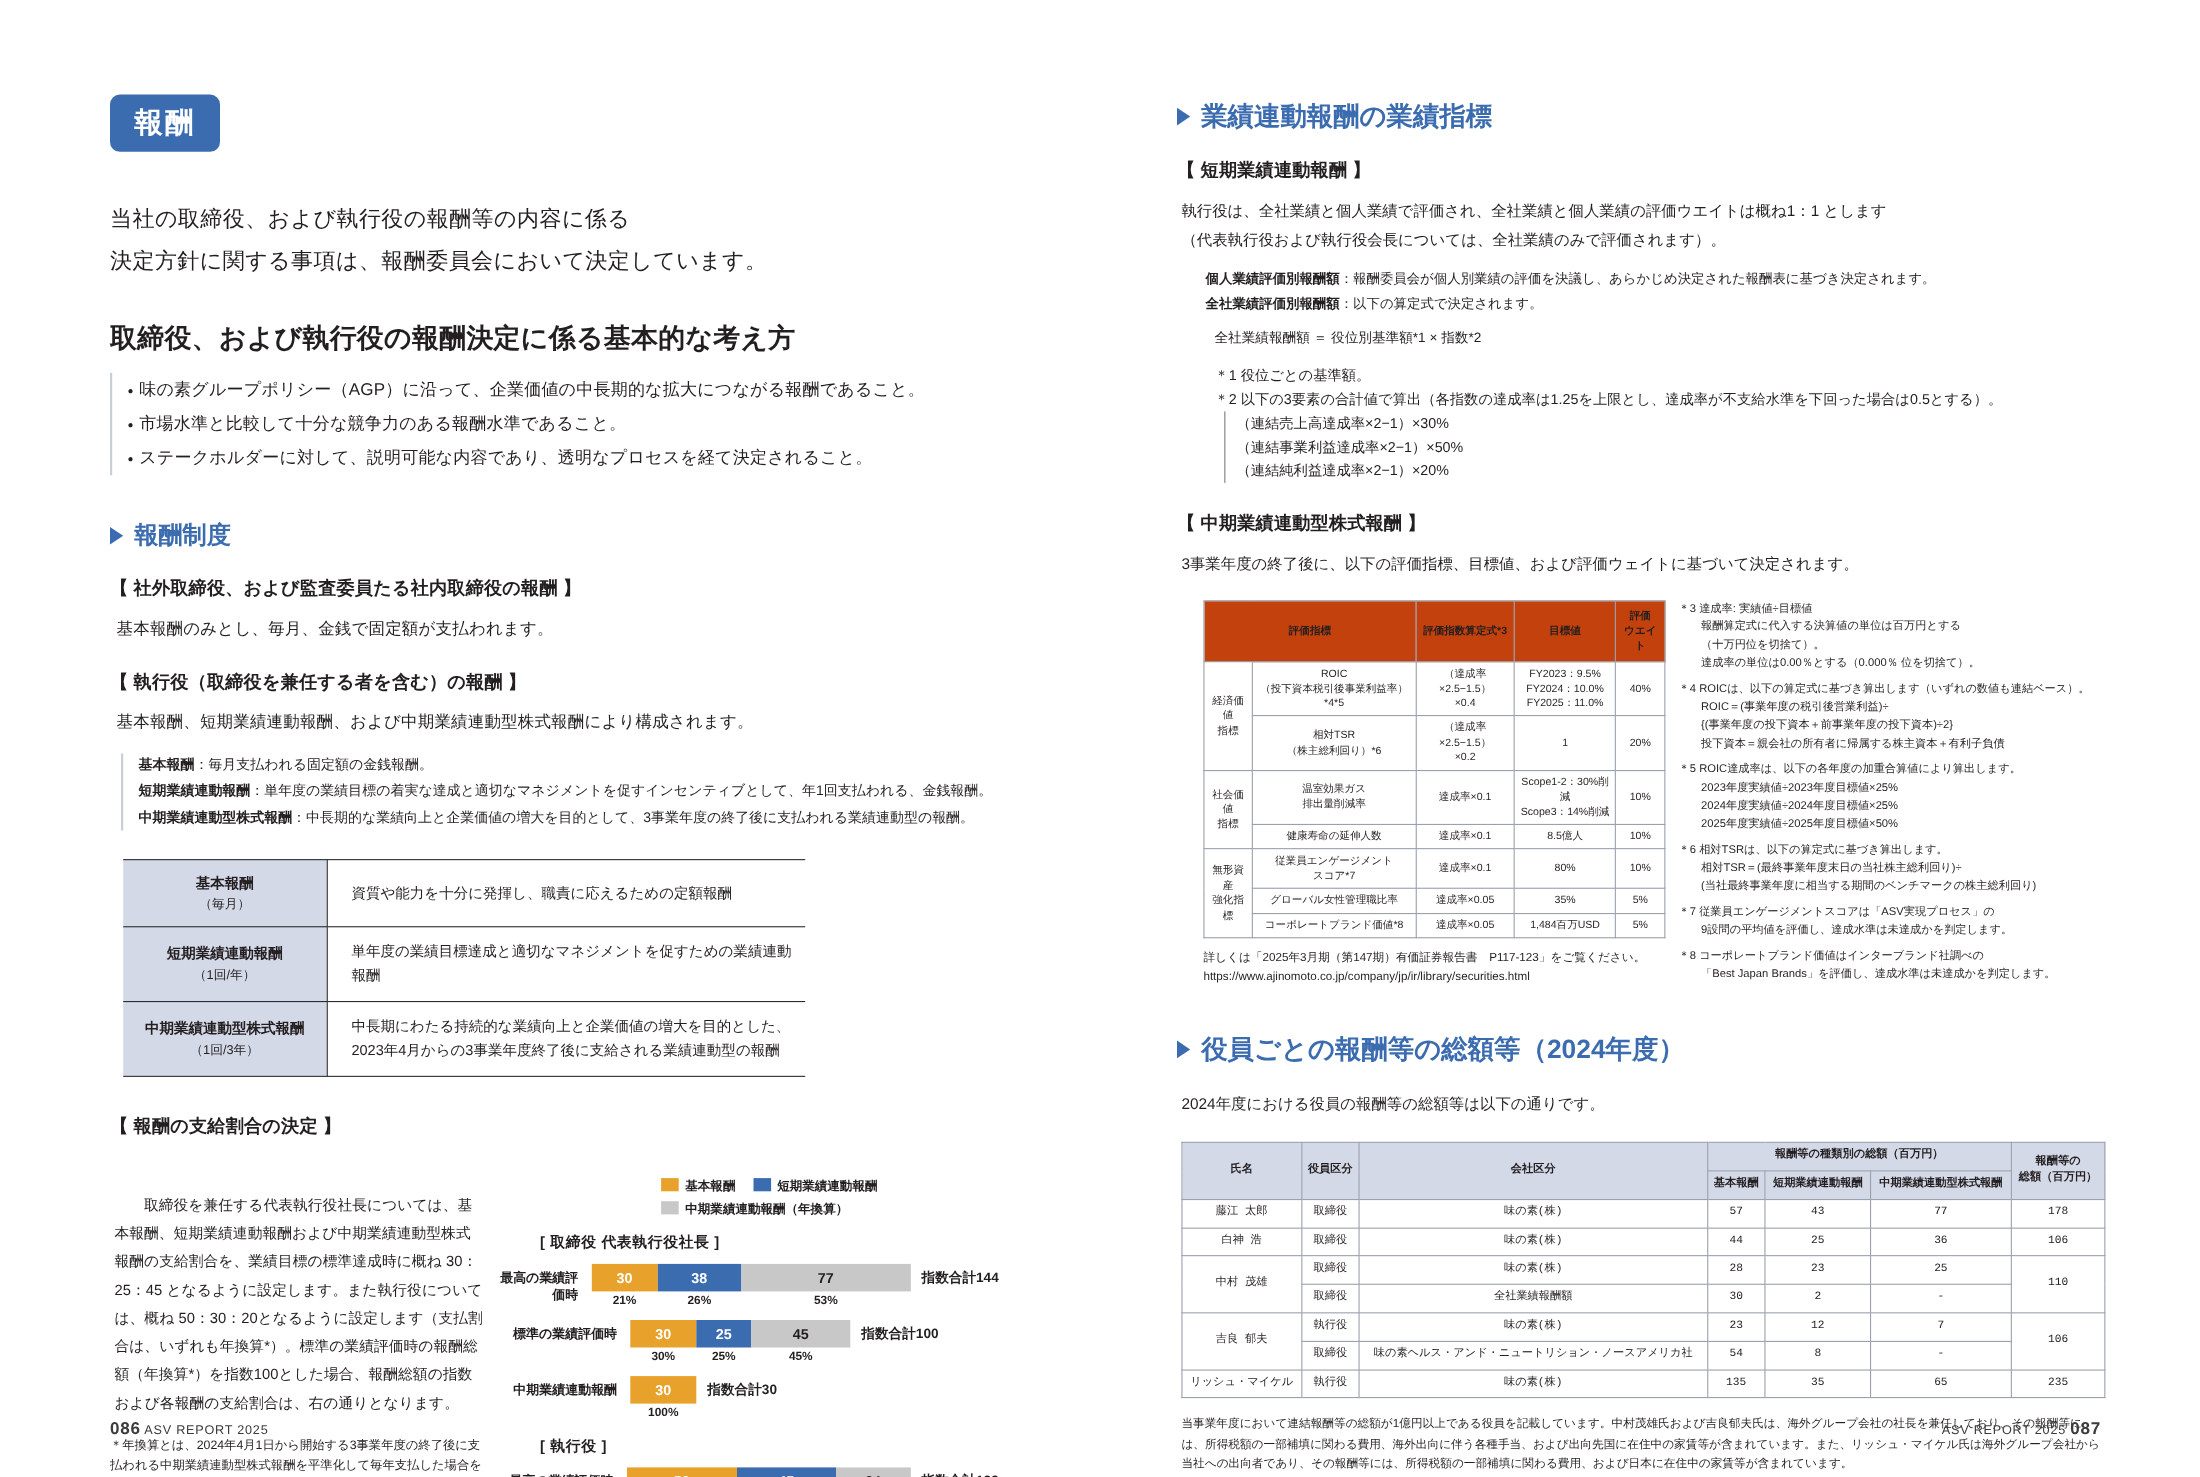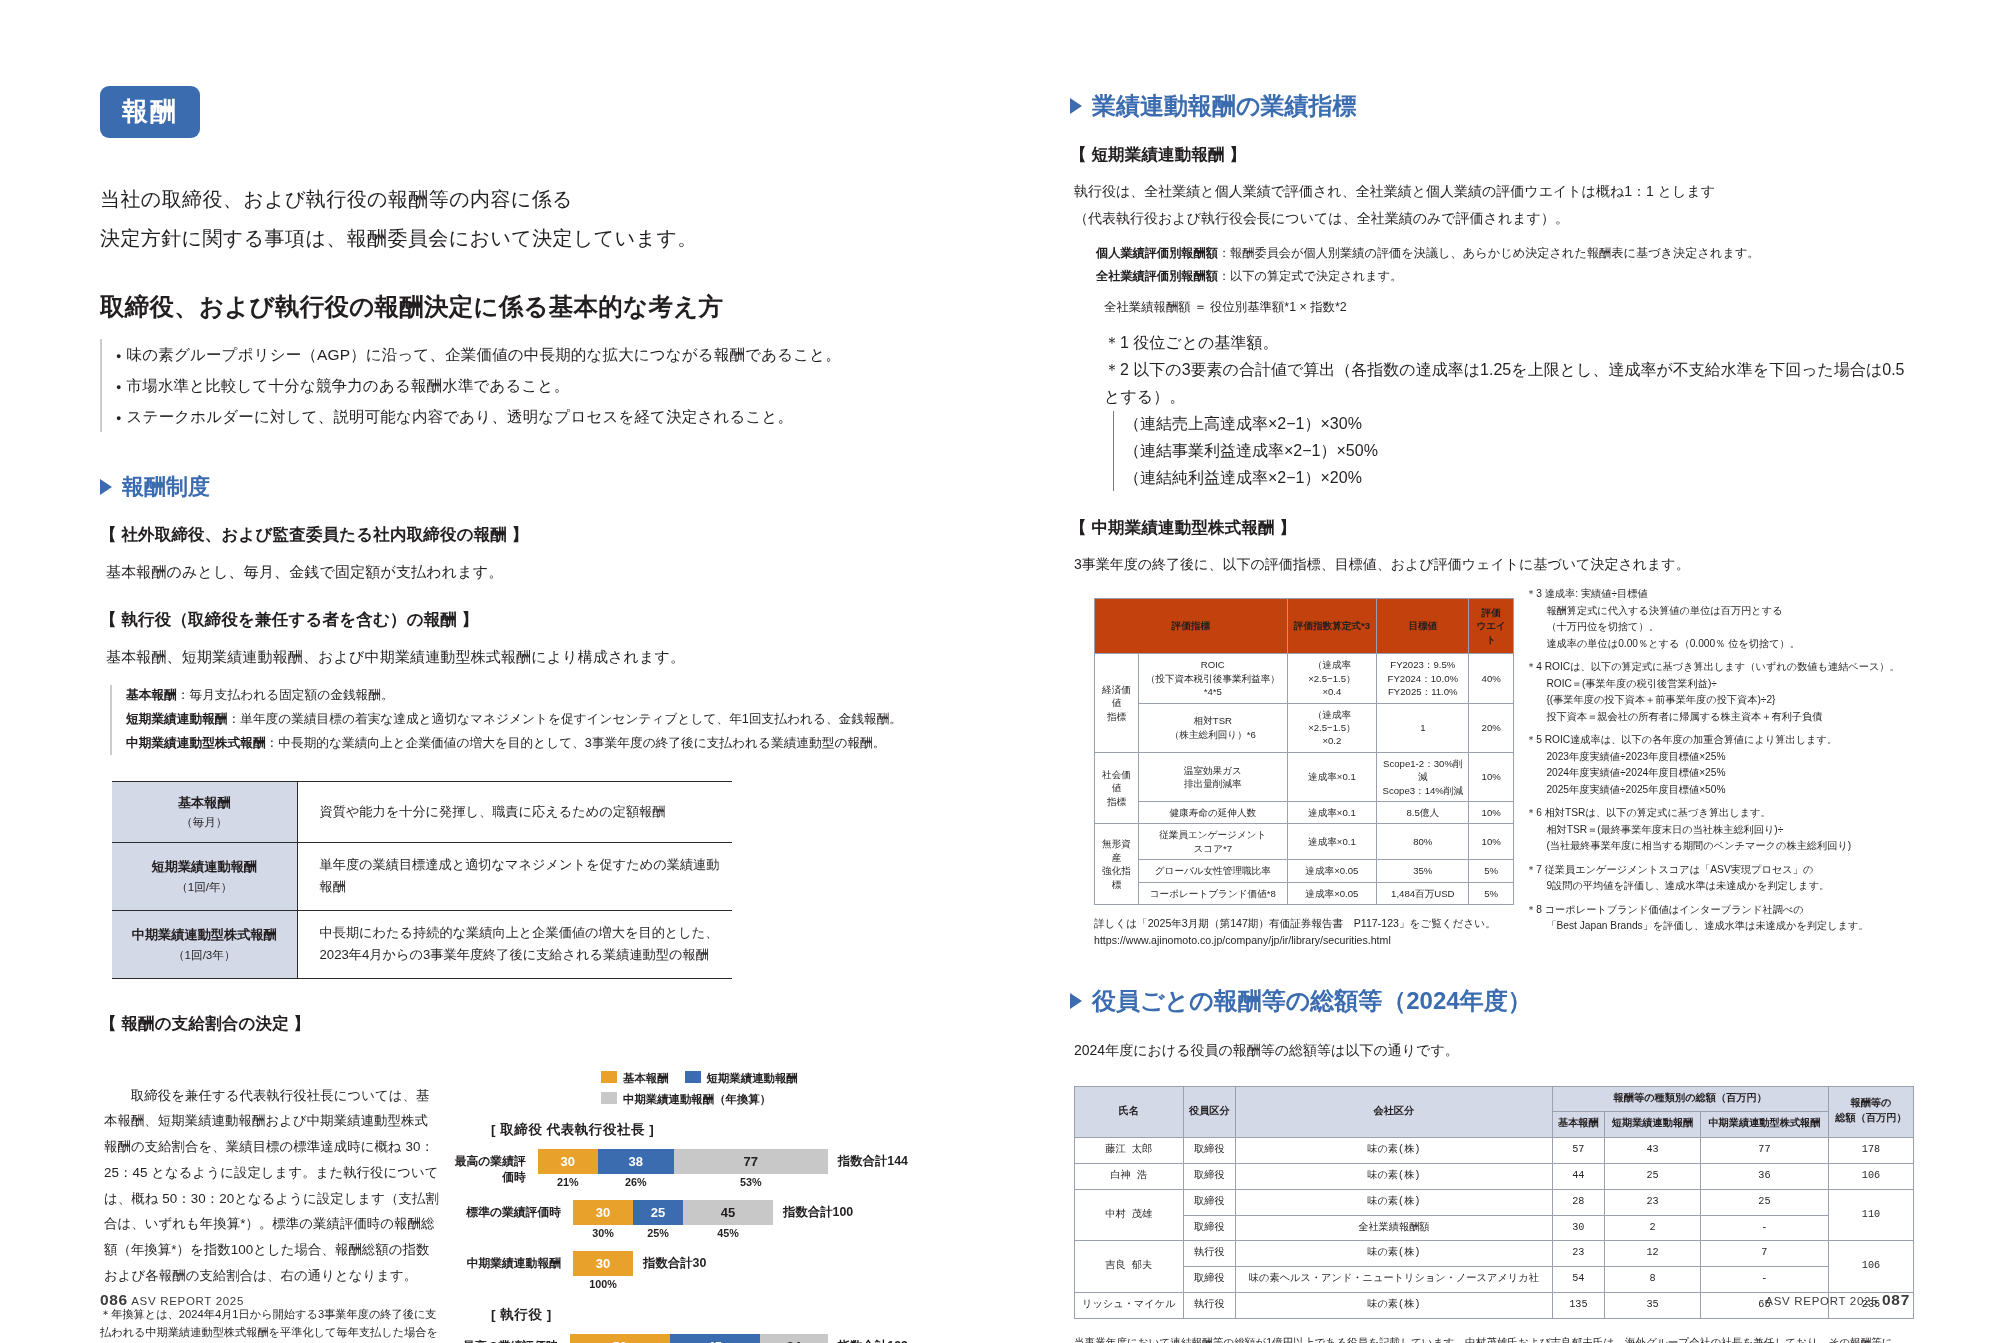--- a/index.html
+++ b/index.html
@@ -85,21 +85,21 @@
   .bar-total { font-size:12.4px; font-weight:700; margin-left:10px; white-space:nowrap;}
   .pct-line { display:flex; margin-top:2px; margin-bottom:8px;}
   .pct { font-size:10.8px; font-weight:700; text-align:center;}
 
   
   .rp-lead { font-size:14px; line-height:1.9; margin: 4px 0 0 4px;}
   .sub-ind { margin-left: 26px; }
   .sub-ind .row { font-size:12.2px; line-height:1.72; margin-bottom:2px;}
   .sub-ind b { font-weight:700; }
   .formula-box { margin: 12px 0 0 34px; font-size:12.4px; }
-  .footnotes { margin: 14px 0 0 34px; font-size:16px; line-height:1.68;}
+  .footnotes { margin: 14px 0 0 34px; font-size:13px; line-height:1.68;}
   .footnotes .pipe { border-left:1.5px solid #7b7b7b; padding-left:10px; margin-left:9px;}
 
   
   .eval-table { font-size:9.6px; width: 420px; margin: 20px 0 0 24px; }
   .eval-table th, .eval-table td { border:.8px solid #9aa0ad; padding:4px 3px; text-align:center; line-height:1.4;}
   .eval-table thead th { background:#c2410c; font-weight:700; padding:7px 3px;}
   .eval-table td.cat { background:#fff; width:44px; font-weight:400;}
   .eval-src { font-size:10.6px; line-height:1.6; margin: 10px 0 0 24px;}
 
   .side-notes { font-size:10.2px; line-height:1.62; }
@@ -391,21 +391,21 @@
             </tr>
           </tbody>
         </table>
 
         <div class="eval-src">
           <div>詳しくは「2025年3月期（第147期）有価証券報告書　P117-123」をご覧ください。</div>
           <div>https://www.ajinomoto.co.jp/company/jp/ir/library/securities.html</div>
         </div>
       </div>
 
-      <div class="side-notes" style="width:390px;margin-top:8px">
+      <div class="side-notes" style="width:390px;margin-top:20px">
         <p style="white-space:pre-line">＊3 達成率: 実績値÷目標値
 　　報酬算定式に代入する決算値の単位は百万円とする
 　　（十万円位を切捨て）。
 　　達成率の単位は0.00％とする（0.000％ 位を切捨て）。</p>
         <p style="white-space:pre-line">＊4 ROICは、以下の算定式に基づき算出します（いずれの数値も連結ベース）。
 　　ROIC＝(事業年度の税引後営業利益)÷
 　　{(事業年度の投下資本＋前事業年度の投下資本)÷2}
 　　投下資本＝親会社の所有者に帰属する株主資本＋有利子負債</p>
         <p style="white-space:pre-line">＊5 ROIC達成率は、以下の各年度の加重合算値により算出します。
 　　2023年度実績値÷2023年度目標値×25%

